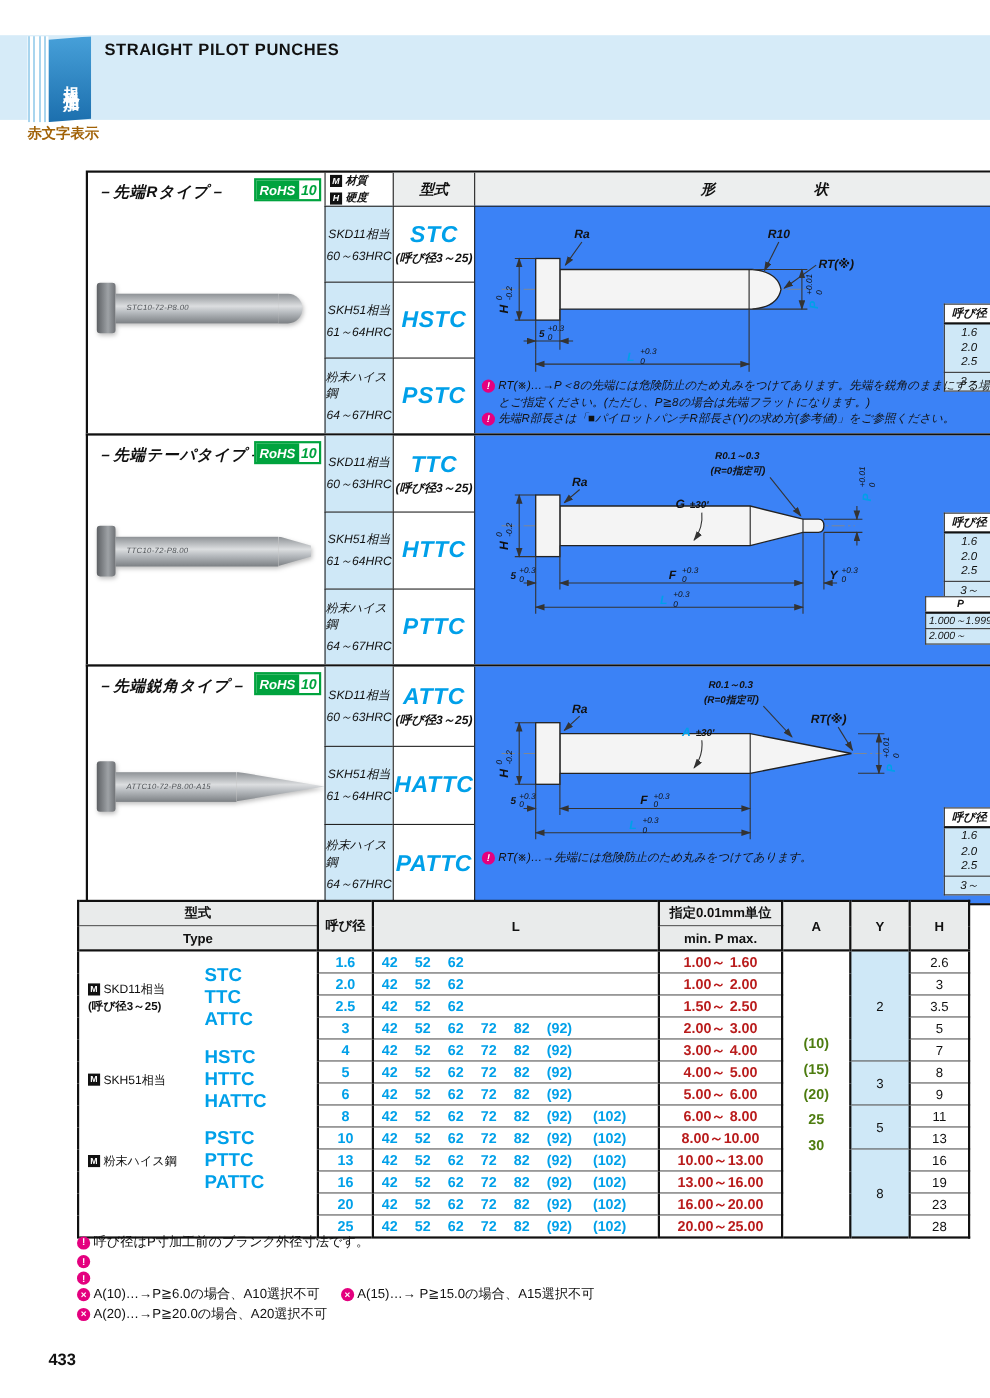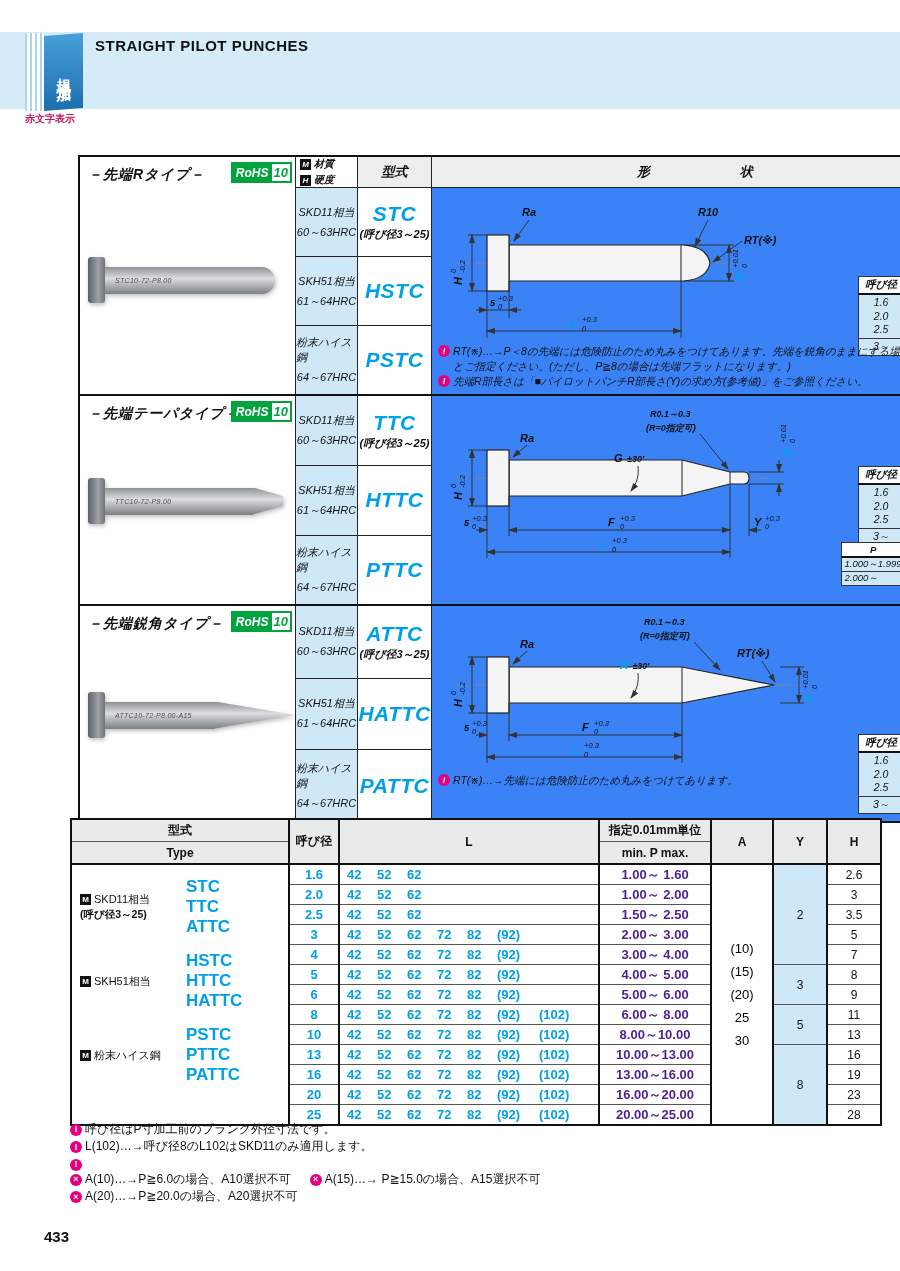--- a/index.html
+++ b/index.html
@@ -5,21 +5,21 @@
   html,body{margin:0;padding:0;background:#fff;}
   body{font-family:"Liberation Sans","DejaVu Sans",sans-serif;color:#111;}
   .stage{position:relative;width:900px;height:1271px;background:#fff;overflow:hidden;}
 
   
   .band{position:absolute;left:0;top:32px;width:900px;height:77px;background:#d6ebf8;}
   .badge{position:absolute;left:25px;top:33px;height:78px;display:flex;}
   .badge-stripes{width:19px;height:100%;background:repeating-linear-gradient(90deg,#a9d5ee 0 2px,#fff 2px 5px);}
   .badge-flag{width:39px;height:100%;background:linear-gradient(180deg,#47a0d9,#1c6fae);clip-path:polygon(0 4%,100% 0,100% 96%,0 100%);display:flex;align-items:center;justify-content:center;}
   .vtext{writing-mode:vertical-rl;text-orientation:upright;color:#fff;font-weight:bold;font-size:15px;letter-spacing:3px;}
-  .redtag{position:absolute;left:25px;top:112px;color:#be185d;font-weight:bold;font-size:10px;}
+  .redtag{position:absolute;left:25px;top:112px;color:#a16207;font-weight:bold;font-size:13px;}
   .title-en{position:absolute;left:95px;top:37px;font-size:15px;font-weight:bold;letter-spacing:.5px;}
   .title-ja{position:absolute;left:93px;top:53px;font-size:37px;font-weight:bold;letter-spacing:1px;}
 
   
   .secs{position:absolute;left:78px;top:155px;width:882px;font-style:italic;}
   .sec{position:relative;border:2px solid #111;display:grid;grid-template-columns:215px 62px 74px 1fr;background:#fff;}
   .sec + .sec{margin-top:-2px;}
   .s1{height:237px;grid-template-rows:30px 1fr 1fr 1fr;}
   .s2{height:208px;grid-template-rows:1fr 1fr 1fr;}
   .s3{height:215px;grid-template-rows:1fr 1fr 1fr;}
@@ -80,22 +80,22 @@
   .spec-wrap{position:absolute;left:70px;top:818px;}
   #spec{border-collapse:collapse;table-layout:fixed;border:2px solid #111;}
   #spec th{background:#e9ebeb;font-size:12px;font-weight:bold;border-left:2px solid #111;height:21px;padding:0;}
   #spec thead tr:first-child th{border-bottom:1px solid #555;}
   #spec tbody tr:first-child td{border-top:2px solid #111;}
   #spec td{border-left:2px solid #111;border-top:1px solid #555;height:19px;padding:0;font-size:13px;}
   #spec .c-dia{color:#00a0e9;font-weight:bold;text-align:center;}
   #spec .c-l{color:#00a0e9;font-weight:bold;padding-left:7px;}
   .ln{display:inline-block;width:30px;}
   .lw{width:42px;}
-  #spec .c-p{color:#4c1d95;font-weight:bold;text-align:center;}
-  #spec .c-a{color:#000000;font-weight:normal;text-align:center;vertical-align:middle;}
+  #spec .c-p{color:#b91c1c;font-weight:bold;text-align:center;}
+  #spec .c-a{color:#4d7c0f;font-weight:bold;text-align:center;vertical-align:middle;}
   #spec .c-a div{line-height:23px;}
   #spec .c-y{background:#cfe8f7;text-align:center;font-size:12px;vertical-align:middle;}
   #spec .c-h{text-align:center;font-size:12px;}
   #spec .c-type{vertical-align:top;padding:12px 0 0 8px;}
   .tg{display:flex;align-items:center;margin-bottom:14px;}
   .tg-l{width:106px;font-size:11px;}
   .tg-l .mrow{display:flex;align-items:center;gap:3px;}
   .tg-note{font-size:10.5px;font-weight:bold;margin-top:1px;}
   .tg-t{font-size:17px;font-weight:bold;color:#00a0e9;line-height:20px;}
 
@@ -705,21 +705,20 @@
     </table>
   </div>
 
   <div class="foot">
     <div class="fline">
       <span class="nico">!</span>
       <span>呼び径はP寸加工前のブランク外径寸法です。</span>
     </div>
     <div class="fline">
       <span class="nico">!</span>
-      <span>L(102)…→呼び径8のL102はSKD11のみ適用します。</span>
     </div>
     <div class="fline">
       <span class="nico">!</span>
     </div>
     <div class="fline">
       <span class="nico">×</span>
       <span>A(10)…→P≧6.0の場合、A10選択不可</span>
       <span class="nico fgap">×</span>
       <span>A(15)…→ P≧15.0の場合、A15選択不可</span>
     </div>

